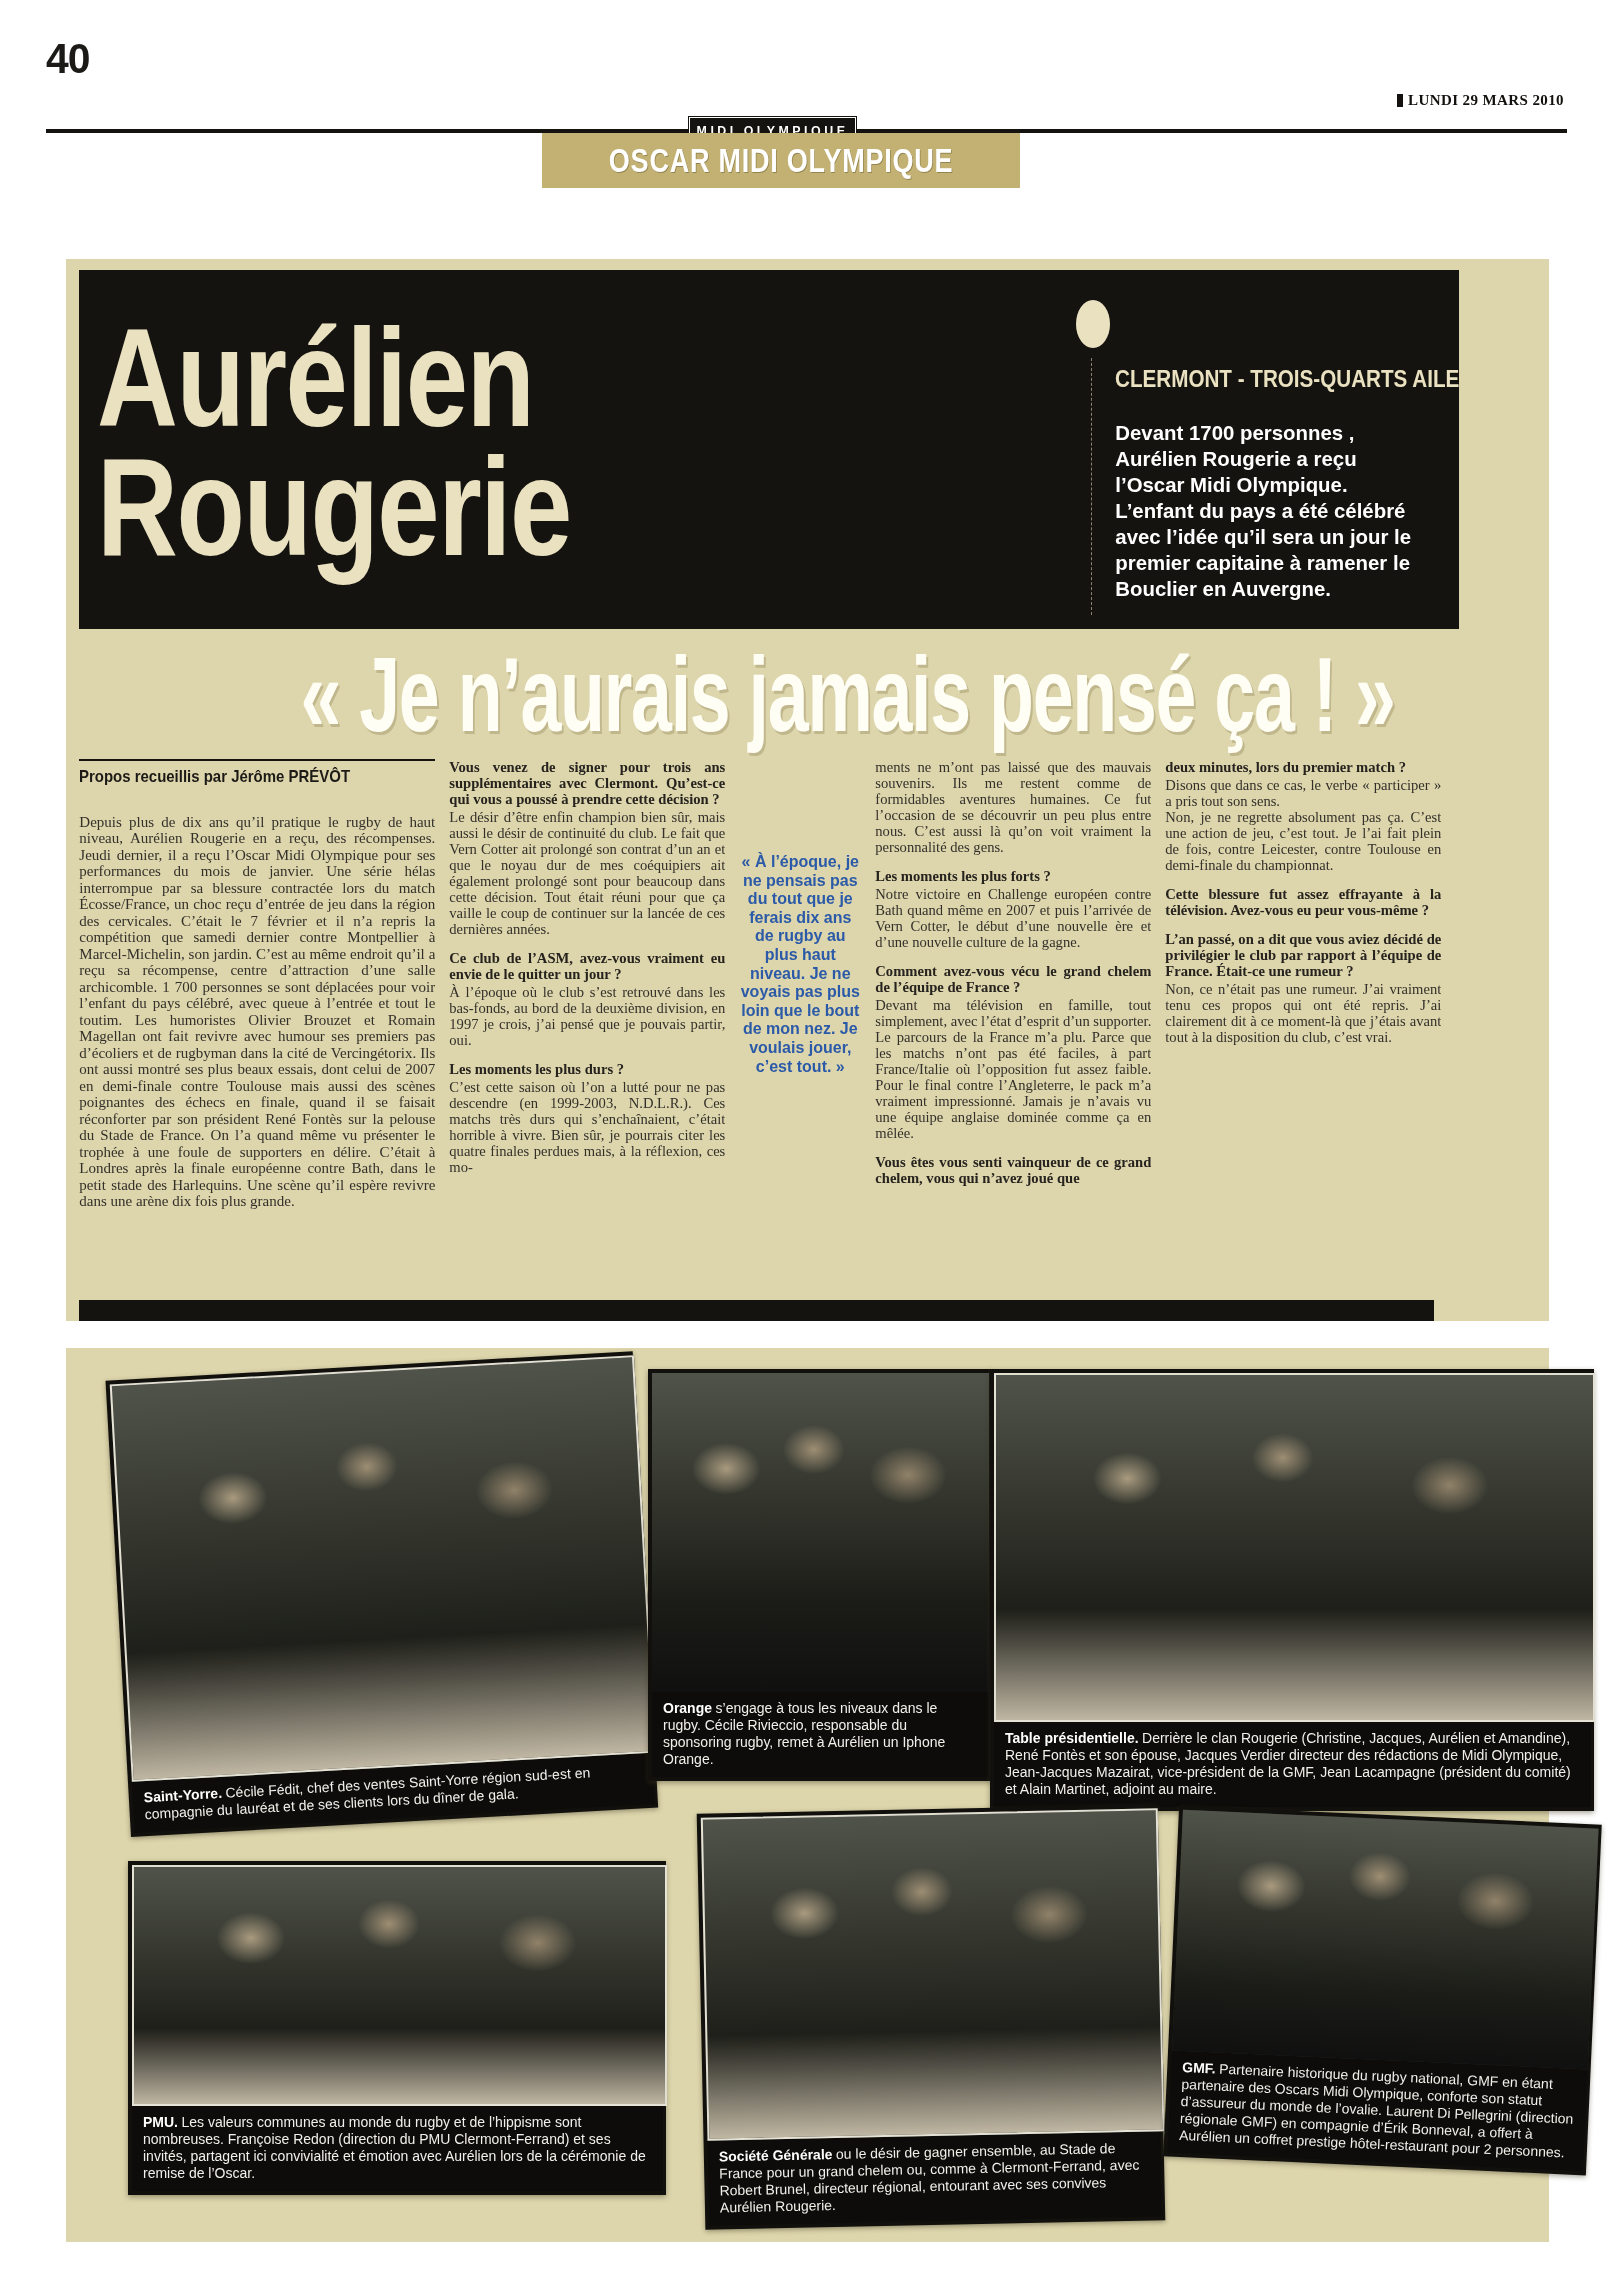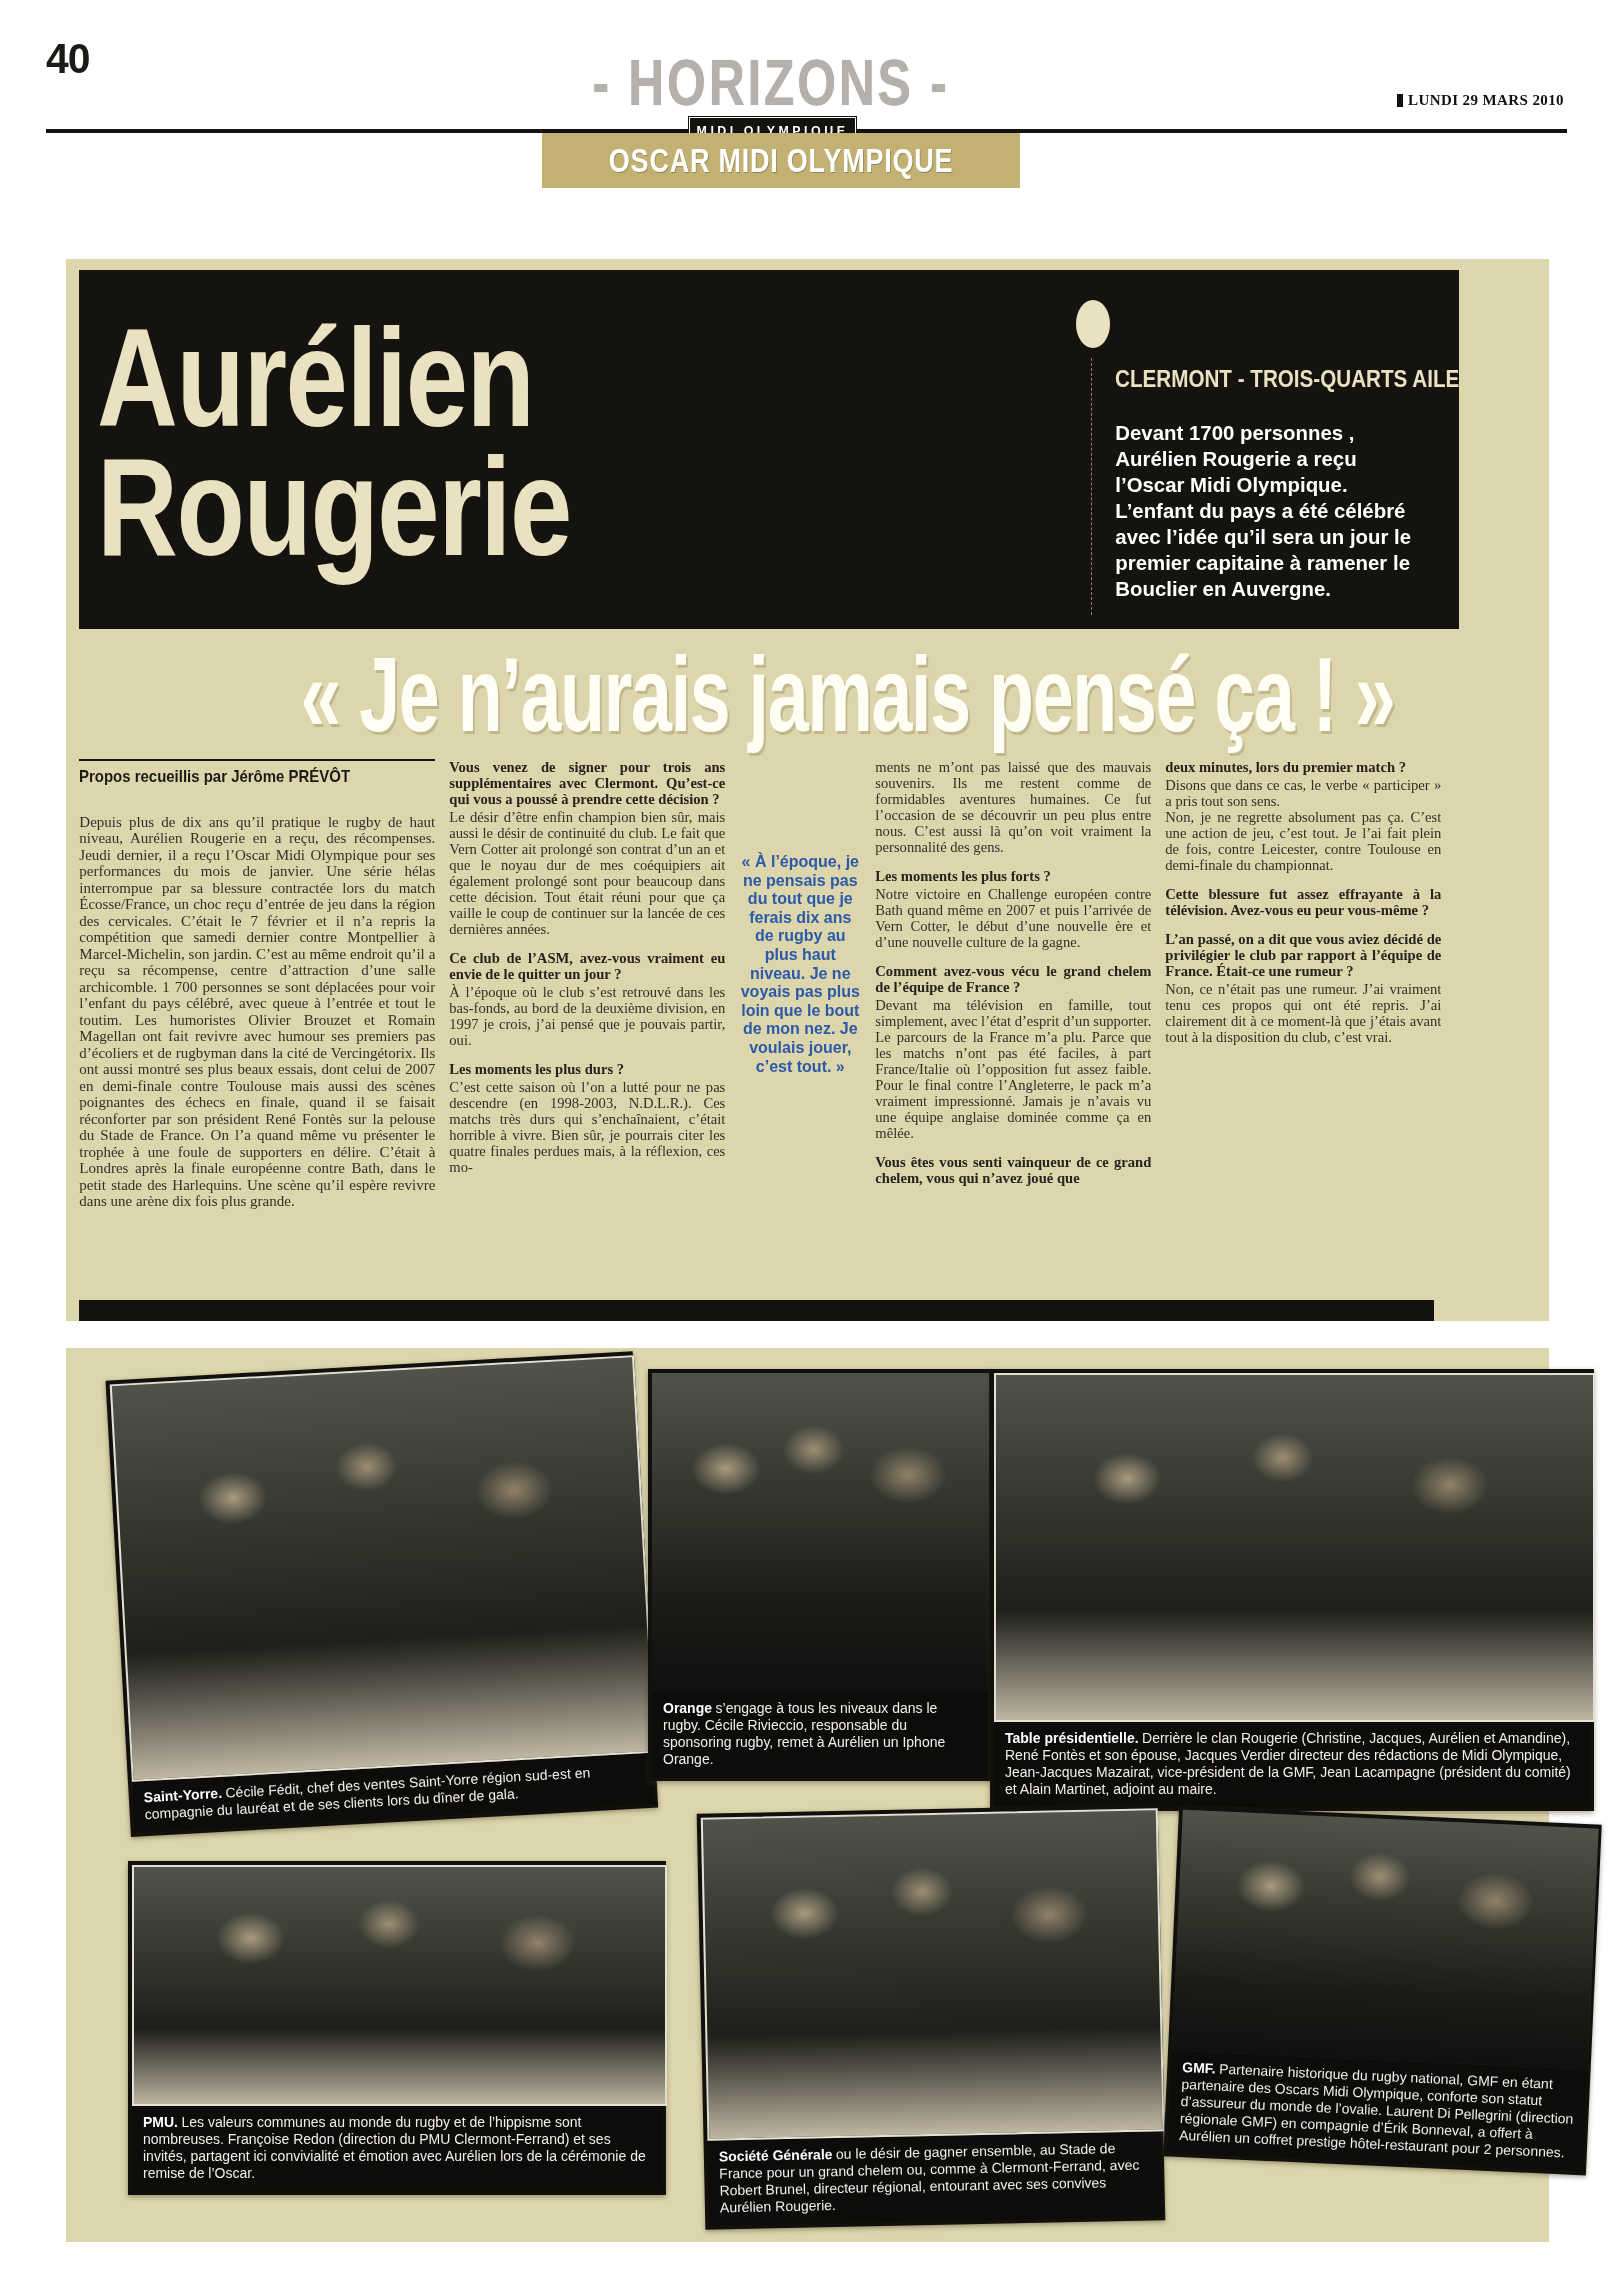--- a/index.html
+++ b/index.html
@@ -90,23 +90,20 @@
   .fig-sg .photo{height:319px;}
   .fig-gmf{left:1065px;top:453px;width:416px;transform:rotate(2.6deg);}
   .fig-gmf .photo{height:241px;}
 </style>
 </head>
 <body>
 
 <div class="page">
 
   <div class="page-number">40</div>
-  <div class="section-title">
-    <span>- HORIZONS -</span>
-  </div>
   <div class="issue-date"><span class="date-marker"></span><span>LUNDI 29 MARS 2010</span></div>
   <div class="header-rule"></div>
   <div class="brand-box">
     <span>MIDI OLYMPIQUE</span>
   </div>
   <div class="oscar-banner">
     <span>OSCAR MIDI OLYMPIQUE</span>
   </div>
 
   <div class="tan-article">
@@ -137,21 +134,21 @@
         </div>
         <div class="intro">Depuis plus de dix ans qu’il pratique le rugby de haut niveau, Aurélien Rougerie en a reçu, des récompenses. Jeudi dernier, il a reçu l’Oscar Midi Olympique pour ses performances du mois de janvier. Une série hélas interrompue par sa blessure contractée lors du match Écosse/France, un choc reçu d’entrée de jeu dans la région des cervicales. C’était le 7 février et il n’a repris la compétition que samedi dernier contre Montpellier à Marcel-Michelin, son jardin. C’est au même endroit qu’il a reçu sa récompense, centre d’attraction d’une salle archicomble. 1 700 personnes se sont déplacées pour voir l’enfant du pays célébré, avec queue à l’entrée et tout le toutim. Les humoristes Olivier Brouzet et Romain Magellan ont fait revivre avec humour ses premiers pas d’écoliers et de rugbyman dans la cité de Vercingétorix. Ils ont aussi montré ses plus beaux essais, dont celui de 2007 en demi-finale contre Toulouse mais aussi des scènes poignantes des échecs en finale, quand il se faisait réconforter par son président René Fontès sur la pelouse du Stade de France. On l’a quand même vu présenter le trophée à une foule de supporters en délire. C’était à Londres après la finale européenne contre Bath, dans le petit stade des Harlequins. Une scène qu’il espère revivre dans une arène dix fois plus grande.</div>
       </div>
 
       <div class="col">
         <p class="q">Vous venez de signer pour trois ans supplémentaires avec Clermont. Qu’est-ce qui vous a poussé à prendre cette décision ?</p>
         <p class="a">Le désir d’être enfin champion bien sûr, mais aussi le désir de continuité du club. Le fait que Vern Cotter ait prolongé son contrat d’un an et que le noyau dur de mes coéquipiers ait également prolongé sont pour beaucoup dans cette décision. Tout était réuni pour que ça vaille le coup de continuer sur la lancée de ces dernières années.</p>
         <p class="q">Ce club de l’ASM, avez-vous vraiment eu envie de le quitter un jour ?</p>
         <p class="a">À l’époque où le club s’est retrouvé dans les bas-fonds, au bord de la deuxième division, en 1997 je crois, j’ai pensé que je pouvais partir, oui.</p>
         <p class="q">Les moments les plus durs ?</p>
-        <p class="a">C’est cette saison où l’on a lutté pour ne pas descendre (en 1998-2003, N.D.L.R.). Ces matchs très durs qui s’enchaînaient, c’était horrible à vivre. Bien sûr, je pourrais citer les quatre finales perdues mais, à la réflexion, ces mo-</p>
+        <p class="a">C’est cette saison où l’on a lutté pour ne pas descendre (en 1999-2003, N.D.L.R.). Ces matchs très durs qui s’enchaînaient, c’était horrible à vivre. Bien sûr, je pourrais citer les quatre finales perdues mais, à la réflexion, ces mo-</p>
       </div>
 
       <div class="col pull-quote">« À l’époque, je ne pensais pas du tout que je ferais dix ans de rugby au plus haut niveau. Je ne voyais pas plus loin que le bout de mon nez. Je voulais jouer, c’est tout. »</div>
 
       <div class="col">
         <p class="a">ments ne m’ont pas laissé que des mauvais souvenirs. Ils me restent comme de formidables aventures humaines. Ce fut l’occasion de se découvrir un peu plus entre nous. C’est aussi là qu’on voit vraiment la personnalité des gens.</p>
         <p class="q">Les moments les plus forts ?</p>
         <p class="a">Notre victoire en Challenge européen contre Bath quand même en 2007 et puis l’arrivée de Vern Cotter, le début d’une nouvelle ère et d’une nouvelle culture de la gagne.</p>
         <p class="q">Comment avez-vous vécu le grand chelem de l’équipe de France ?</p>
         <p class="a">Devant ma télévision en famille, tout simplement, avec l’état d’esprit d’un supporter. Le parcours de la France m’a plu. Parce que les matchs n’ont pas été faciles, à part France/Italie où l’opposition fut assez faible. Pour le final contre l’Angleterre, le pack m’a vraiment impressionné. Jamais je n’avais vu une équipe anglaise dominée comme ça en mêlée.</p>

